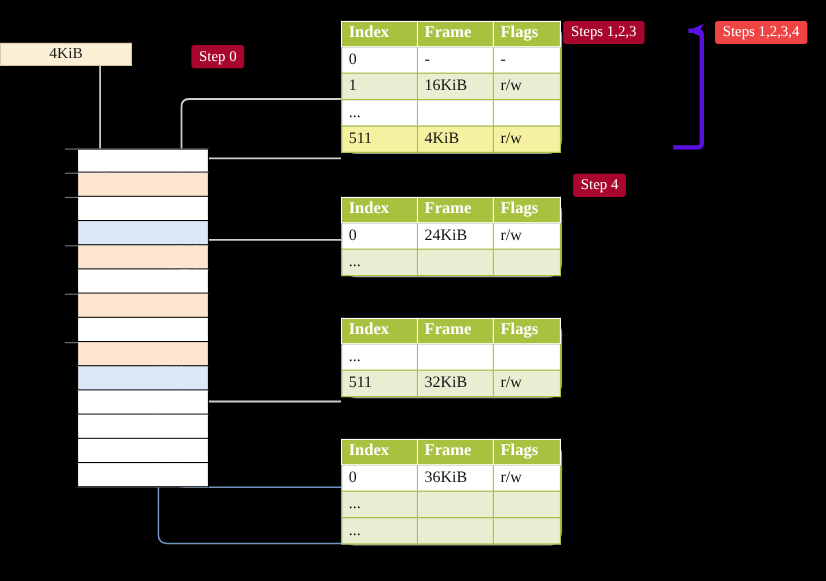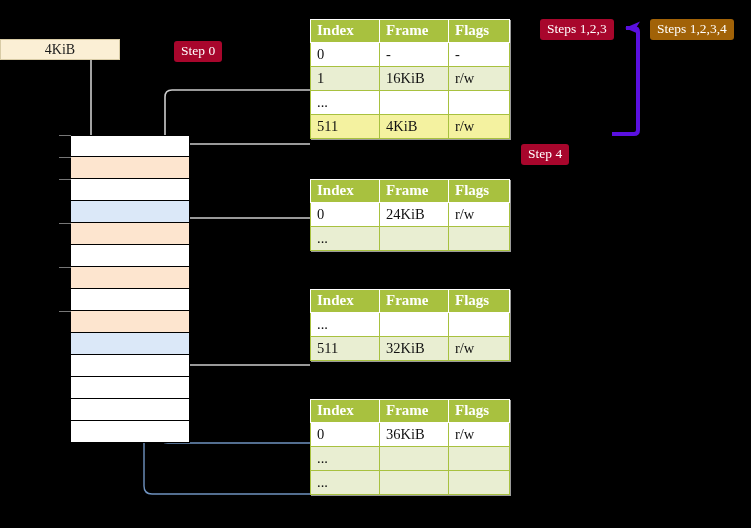--- a/index.html
+++ b/index.html
@@ -51,25 +51,25 @@
   .badge {
     position: absolute;
     color: #ffffff;
     font-size: 13.5px;
     line-height: 18px;
     padding: 1px 7px 2px 7px;
     border-radius: 3px;
     white-space: nowrap;
   }
   .badge-crimson { background: #a8062c; }
-  .badge-violet  { background: #a16207; }
+  .badge-violet  { background: #ef4444; }
 
   #badge-step0      { left: 174px; top: 41px; }
-  #badge-step4      { left: 521px; top: 144px; }
-  #badge-steps123   { left: 512px; top: 19px; margin-left: 28px; }
+  #badge-step4      { left: 521px; top: 158px; }
+  #badge-steps123   { left: 512px; top: 19px; }
   #badge-steps1234  { left: 650px; top: 19px; }
 
   
   #memory {
     position: absolute;
     left: 70px;
     top: 135px;
     width: 120px;
     height: 281px;
   }
@@ -96,20 +96,21 @@
     background: #777777;
   }
 
   
   .ptable {
     position: absolute;
     border-collapse: collapse;
     background: #404040;
     font-size: 14.5px;
     box-shadow: 1px 1px 0 #9b9b9b;
+    border-radius: 13px;
   }
   .ptable th {
     background: #a8c13f;
     color: #ffffff;
     font-weight: bold;
     text-align: left;
     padding: 2px 6px 3px 6px;
     border: 1px solid #ffffff;
     font-size: 15px;
   }

